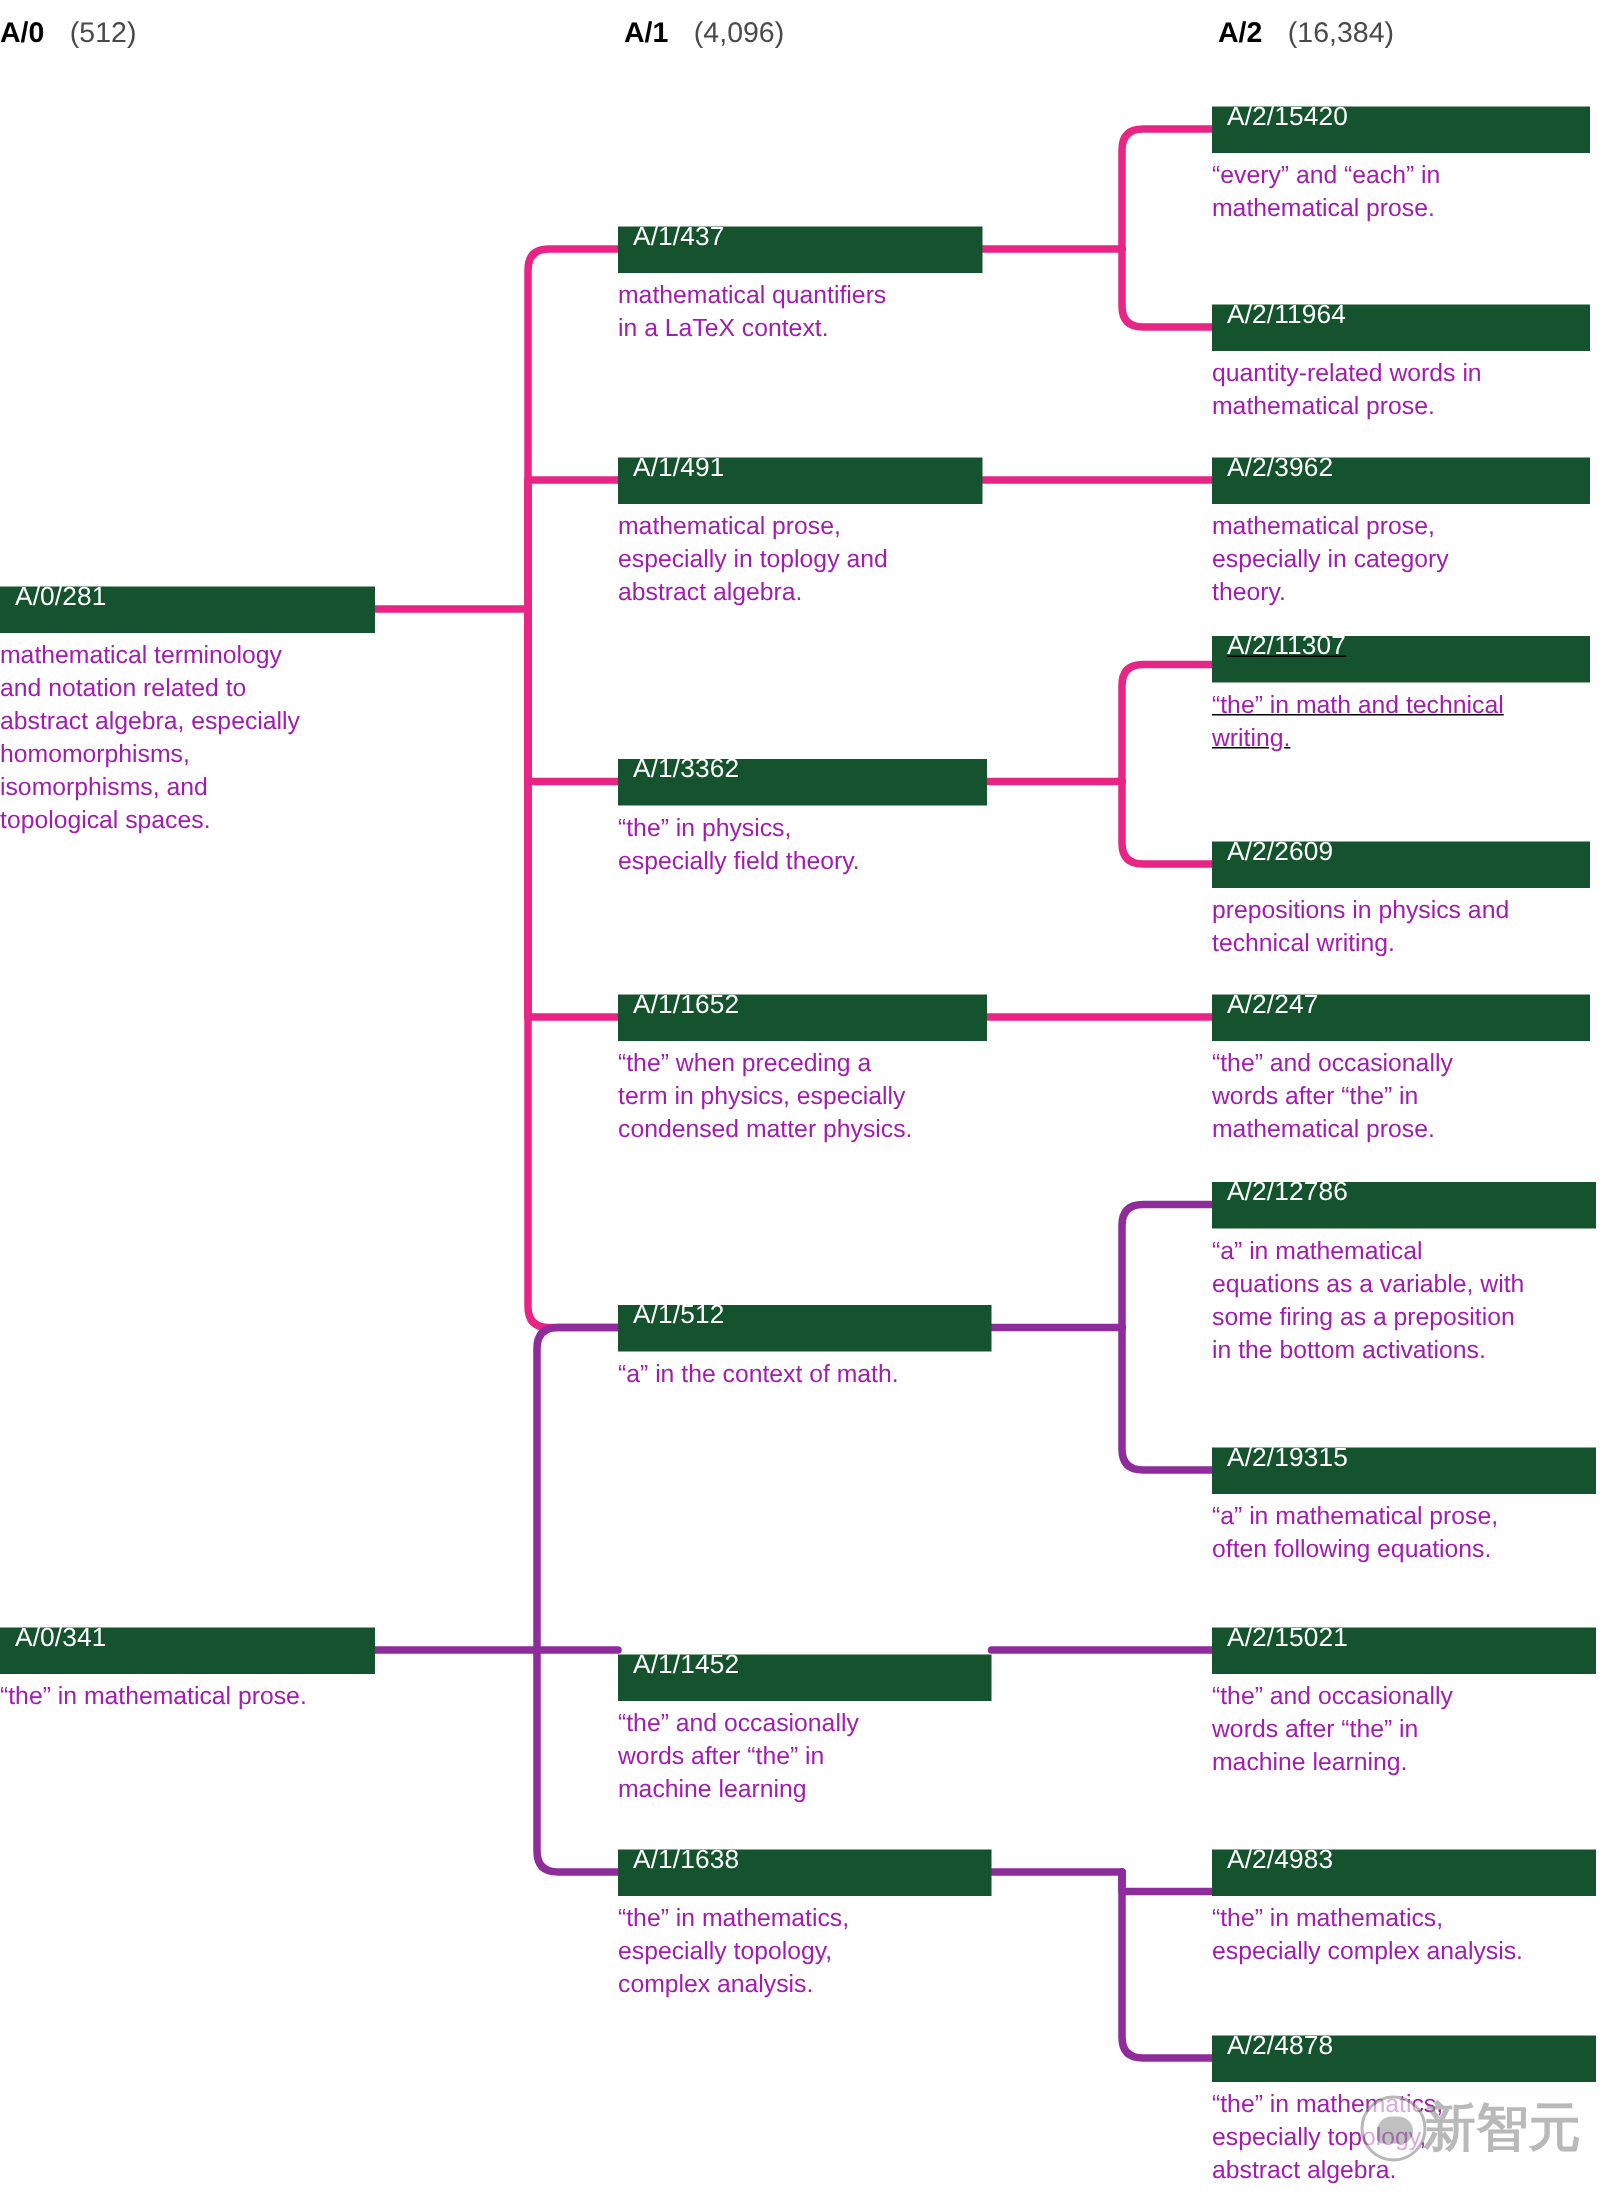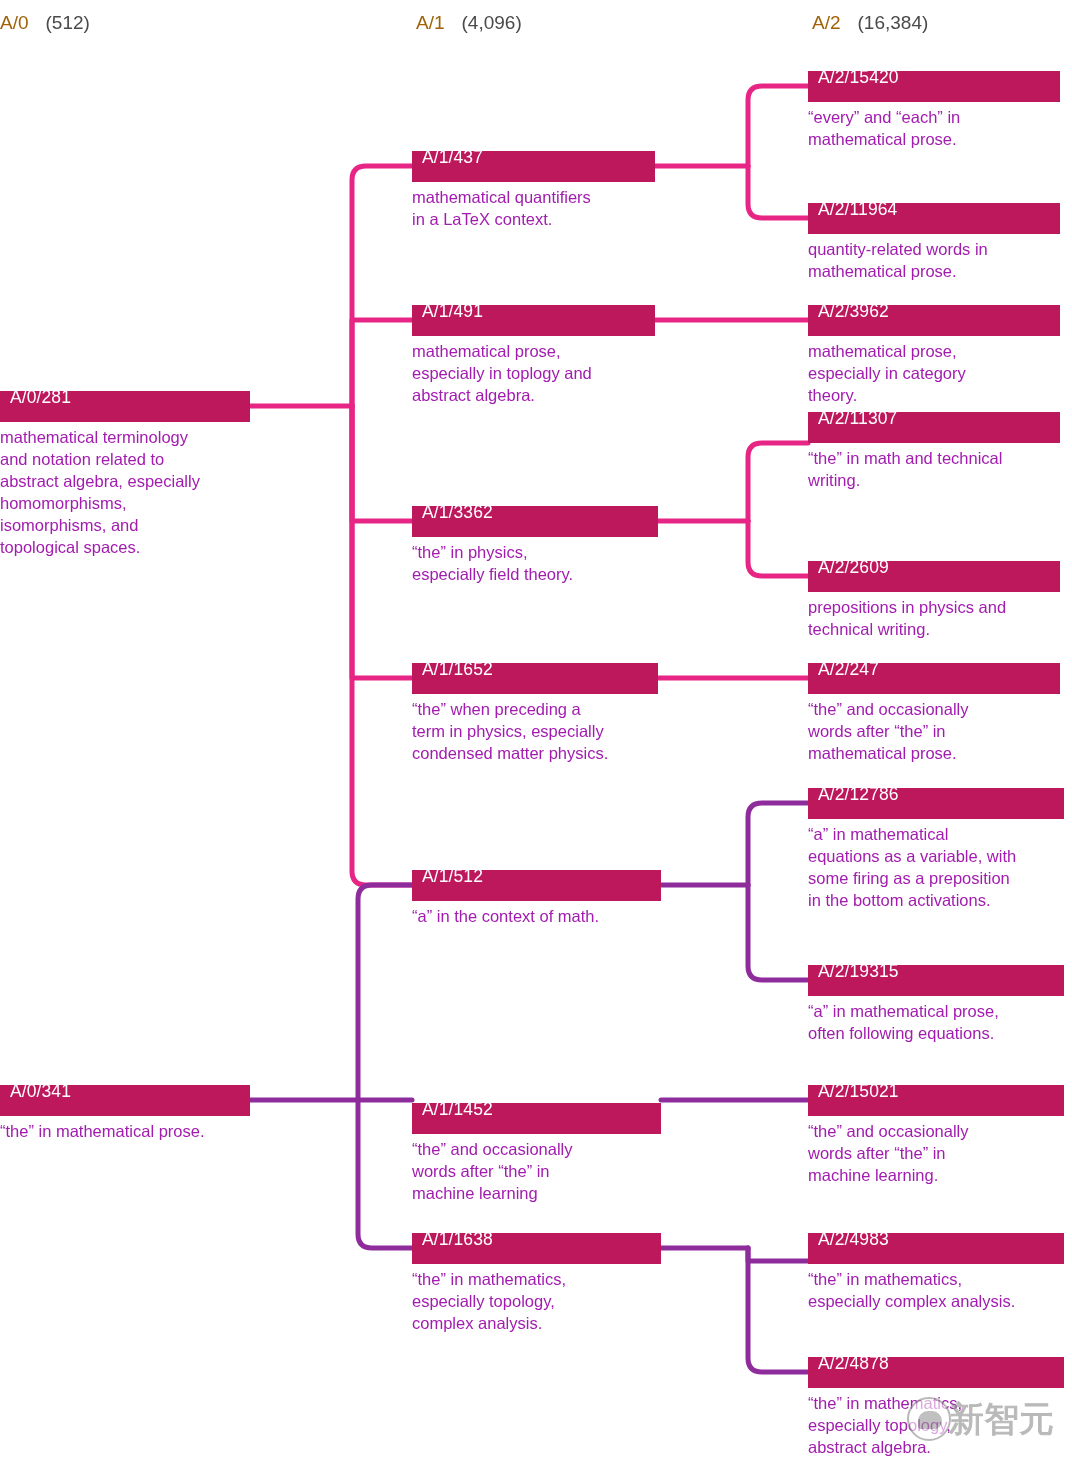--- a/index.html
+++ b/index.html
@@ -14,26 +14,26 @@
   #stage { position:absolute; inset:0; }
 
   svg.links { position:absolute; left:0; top:0; width:1072px; height:1474px; pointer-events:none; }
 
   .col-header {
     position:absolute;
     font-size:19px;
     color:#3b3b3b;
     white-space:nowrap;
   }
-  .col-header .code { font-weight:normal; color:#a16207; }
+  .col-header .code { font-weight:bold; color:#000000; }
   .col-header .count { font-weight:normal; color:#4a4a4a; margin-left:17px; }
 
   .node { position:absolute; }
   .node .bar {
-    background:#be185d;
+    background:#14532d;
     color:#ffffff;
     font-size:17.5px;
     line-height:1;
     padding:7px 0 24px 10px;
     letter-spacing:0.1px;
     height:14px;
     display:flex;
     align-items:center;
   }
   .node .desc {
@@ -202,21 +202,21 @@
 mathematical prose.</div>
   </div>
 
   <div class="node" style="left:808px; top:305px; width:252px;">
     <div class="bar">A/2/3962</div>
     <div class="desc">mathematical prose,
 especially in category
 theory.</div>
   </div>
 
-  <div class="node" style="left:808px; top:412px; width:252px;">
+  <div class="node" style="left:808px; top:424px; width:252px;text-decoration:underline;">
     <div class="bar">A/2/11307</div>
     <div class="desc">“the” in math and technical
 writing.</div>
   </div>
 
   <div class="node" style="left:808px; top:561px; width:252px;">
     <div class="bar">A/2/2609</div>
     <div class="desc">prepositions in physics and
 technical writing.</div>
   </div>

